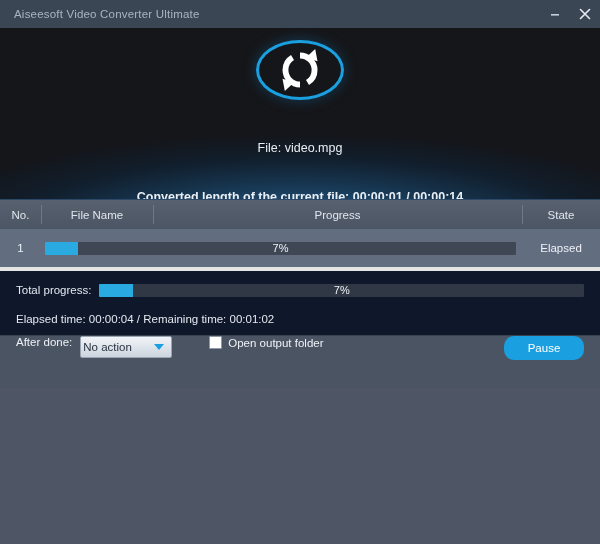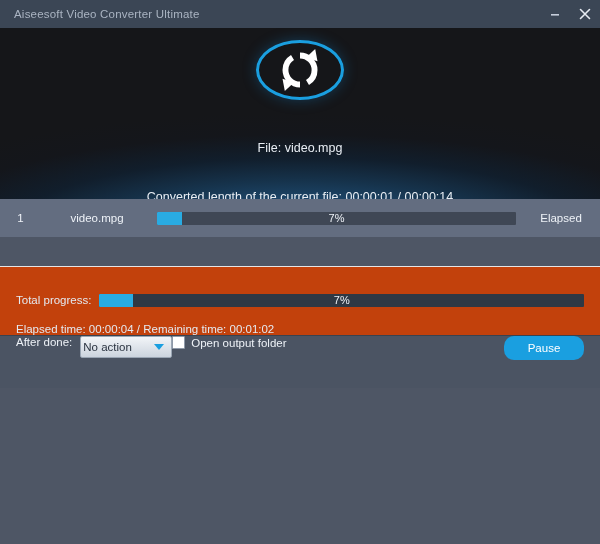--- a/index.html
+++ b/index.html
@@ -67,21 +67,21 @@
     display: flex; align-items: center; justify-content: center;
     box-shadow: 0 0 14px rgba(20,130,200,.35);
   }
   .logo svg { display: block; }
   .hero-line1 {
     margin-top: 14px;
     font-size: 12.5px; color: #e9eef4;
   }
   .hero-line2 {
     margin-top: 8px;
-    font-size: 12.5px; color: #e9eef4;
+    font-size: 12.5px; color: #e9eef4; font-weight: bold;
   }
 
   
   .table-head {
     height: 30px; flex: 0 0 30px;
     background: linear-gradient(#58616f, #4c5564);
     border-top: 1px solid #2d4866;
     display: flex; align-items: center;
     color: #dfe5ee; font-size: 11.5px;
     position: relative;
@@ -123,23 +123,23 @@
   .row-bar-wrap { padding: 0 6px 0 4px; }
 
   .list-empty {
     flex: 1 1 auto;
     background: #4e5665;
   }
 
   
   .totals {
     flex: 0 0 68px;
-    background: #c2410c;
-    border-top: 1px solid #e5e5e5;
-    padding: 26px 16px 0 16px;
+    background: #0f172a;
+    border-top: 4px solid #e5e5e5;
+    padding: 12px 16px 0 16px;
   }
   .totals-row {
     display: flex; align-items: center;
     height: 14px;
   }
   .totals-label {
     font-size: 11.5px; color: #e4e9f0;
     margin-right: 8px; white-space: nowrap;
   }
   .totals-track {
@@ -174,20 +174,22 @@
   .select-caret {
     position: absolute; right: 7px; top: 50%;
     transform: translateY(-50%);
     width: 0; height: 0;
     border-left: 5px solid transparent;
     border-right: 5px solid transparent;
     border-top: 6px solid #1a9fe0;
   }
   .checkwrap {
     display: flex; align-items: center;
+    margin-left: 14px;
+    padding-left: 23px;
   }
   .checkbox {
     width: 13px; height: 13px;
     background: #fff; border: 1px solid #8e99a8;
     border-radius: 1px; margin-right: 6px;
   }
   .check-label { font-size: 11.5px; color: #eef2f7; }
   .spacer { flex: 1 1 auto; }
   .btn {
     width: 80px; height: 24px;
@@ -230,24 +232,32 @@
           <path d="M13.5 48.5 L7.5 37.5 L19.5 37.5 Z" fill="#ffffff" transform="rotate(18 14 43)"></path>
           <path d="M9.5 27 A17.5 17.5 0 0 1 18 11.9 L21 17 A11.6 11.6 0 0 0 15.4 27 Z" fill="#ffffff"></path>
           <path d="M44.5 27 A17.5 17.5 0 0 1 36 42.1 L33 37 A11.6 11.6 0 0 0 38.6 27 Z" fill="#ffffff"></path>
         </svg>
       </div>
       <div class="hero-line1">File: video.mpg</div>
       <div class="hero-line2">Converted length of the current file: 00:00:01 / 00:00:14</div>
     </div>
   </div>
 
+  <div class="table-head">
+    <div class="c-no">No.</div>
+    <div class="c-name">File Name</div>
+    <div class="c-prog">Progress</div>
+    <div class="c-state">State</div>
+    <div class="divider d1"></div>
+    <div class="divider d2"></div>
+    <div class="divider d3"></div>
+  </div>
 
   <div class="table-row">
     <div class="c-no">1</div>
-    <div class="c-name">video.mpg</div>
     <div class="c-prog row-bar-wrap">
       <div class="bar-track">
         <div class="bar-fill" id="row-fill" style="width: 7%;"></div>
         <div class="bar-label">7%</div>
       </div>
     </div>
     <div class="c-state">Elapsed</div>
   </div>
 
   <div class="list-empty"></div>

